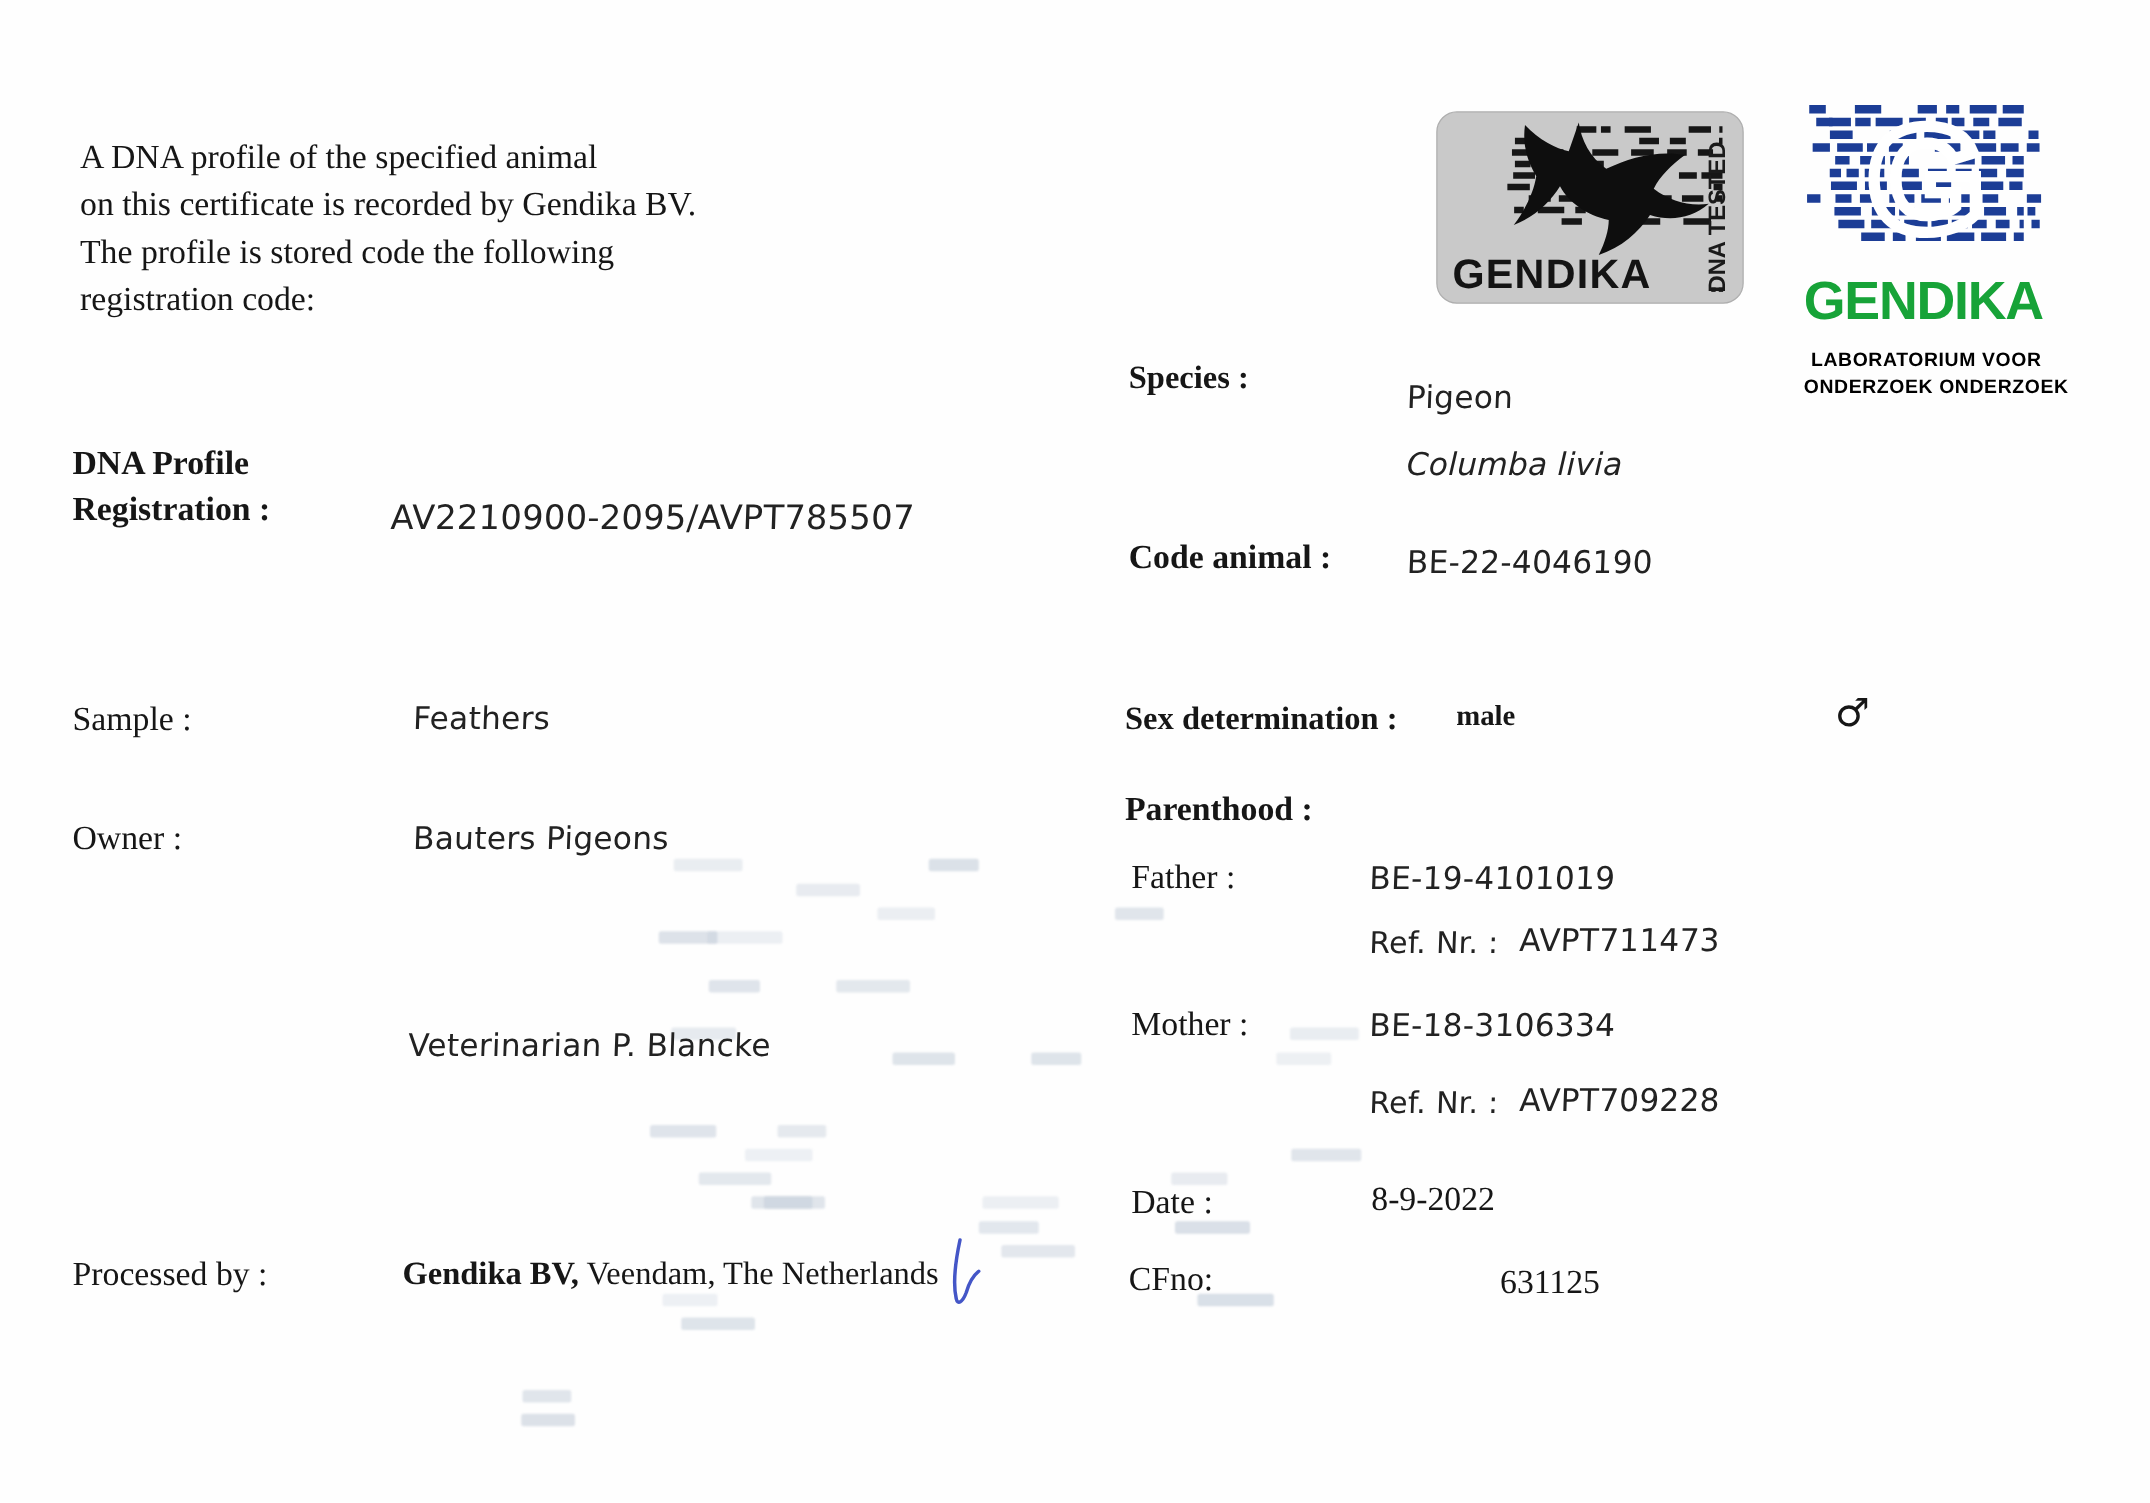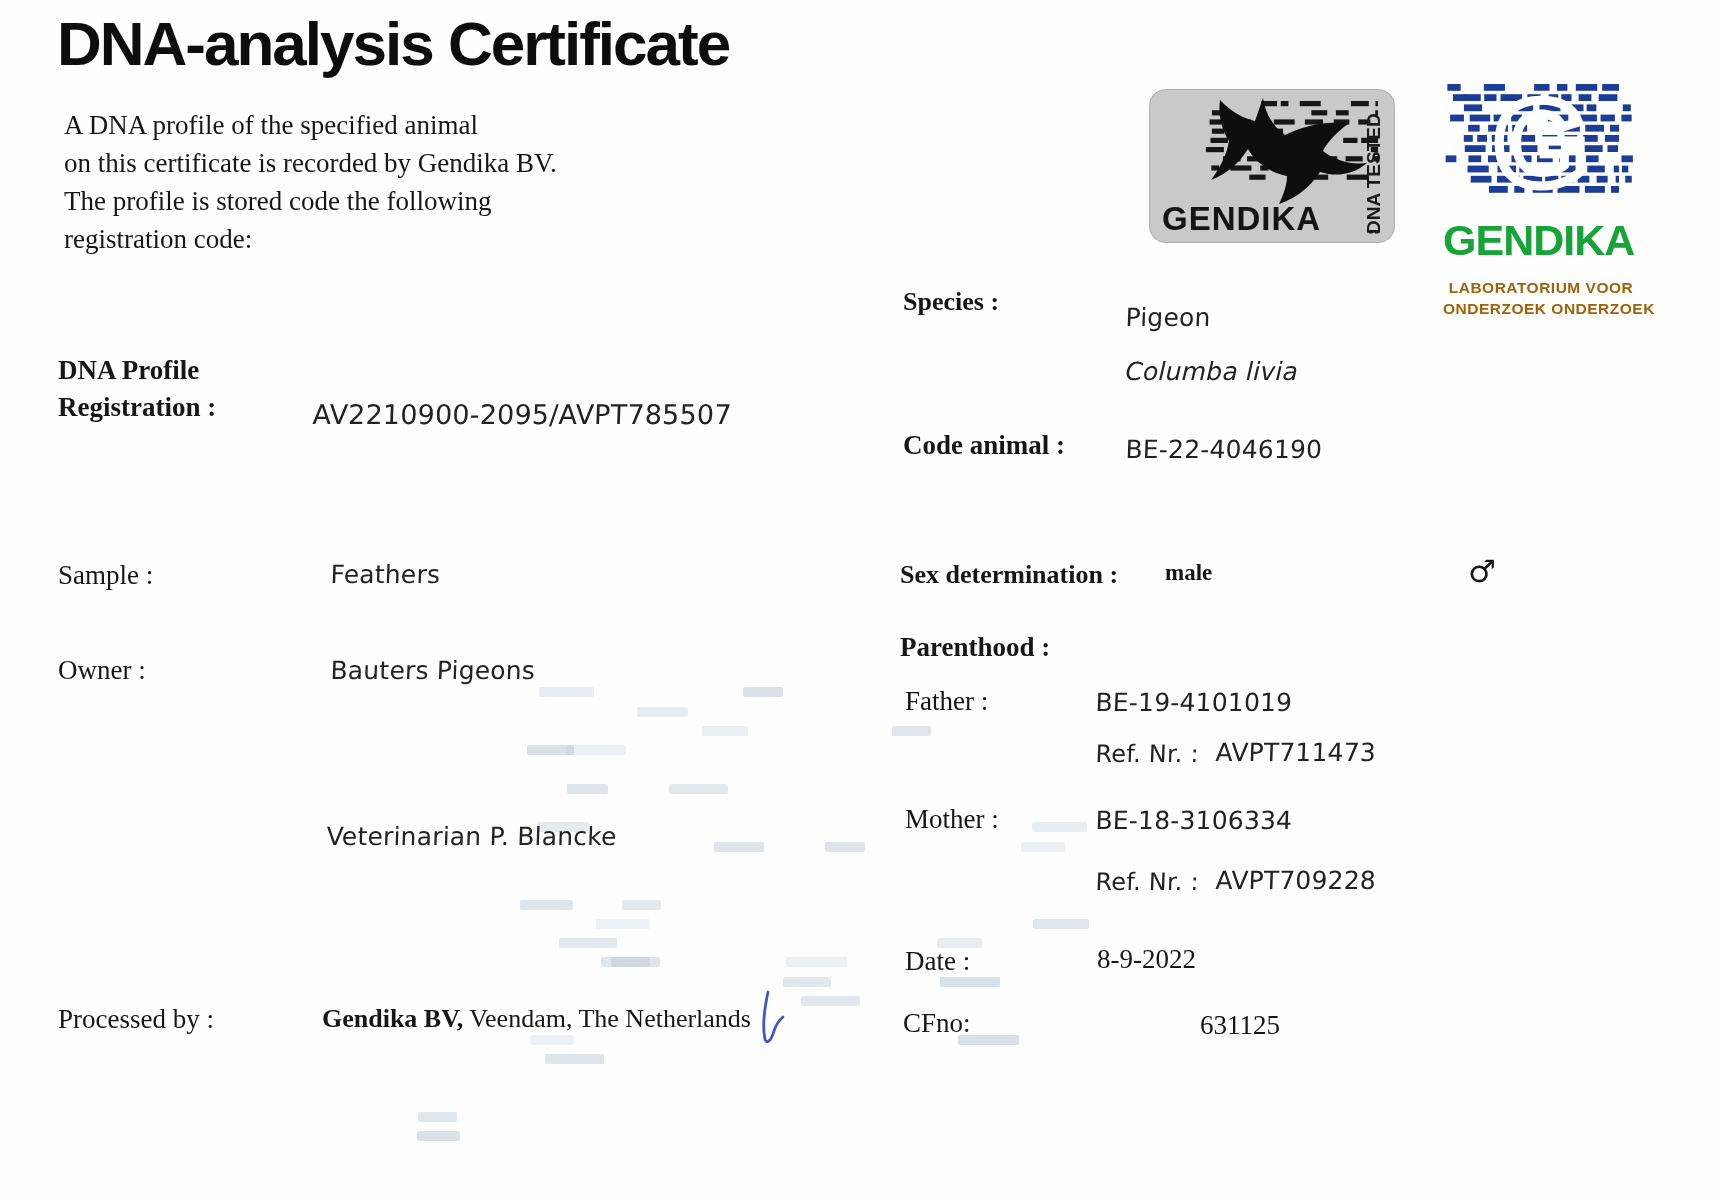--- a/index.html
+++ b/index.html
@@ -55,21 +55,20 @@
       <div style="position: absolute; left: 940px; top: 977px; width: 60px; height: 9.5px; background: rgba(183, 195, 210, 0.51); border-radius: 2px; filter: blur(0.7px);"></div>
       <div style="position: absolute; left: 783px; top: 977px; width: 48px; height: 9.5px; background: rgba(183, 195, 210, 0.39); border-radius: 2px; filter: blur(0.7px);"></div>
       <div style="position: absolute; left: 801px; top: 996px; width: 59px; height: 9.5px; background: rgba(183, 195, 210, 0.38); border-radius: 2px; filter: blur(0.7px);"></div>
       <div style="position: absolute; left: 958px; top: 1035px; width: 61px; height: 9.5px; background: rgba(183, 195, 210, 0.52); border-radius: 2px; filter: blur(0.7px);"></div>
       <div style="position: absolute; left: 530px; top: 1035px; width: 44px; height: 9.5px; background: rgba(183, 195, 210, 0.23); border-radius: 2px; filter: blur(0.7px);"></div>
       <div style="position: absolute; left: 545px; top: 1054px; width: 59px; height: 9.5px; background: rgba(183, 195, 210, 0.44); border-radius: 2px; filter: blur(0.7px);"></div>
       <div style="position: absolute; left: 418px; top: 1112px; width: 39px; height: 9.5px; background: rgba(183, 195, 210, 0.41); border-radius: 2px; filter: blur(0.7px);"></div>
       <div style="position: absolute; left: 417px; top: 1131px; width: 43px; height: 9.5px; background: rgba(183, 195, 210, 0.48); border-radius: 2px; filter: blur(0.7px);"></div>
     </div>
 
-  <div class="abs title" style="left:57px;top:8px">DNA-analysis Certificate</div>
 
   <div class="abs intro" style="left:64px;top:106px">
     <div>A DNA profile of the specified animal</div>
     <div>on this certificate is recorded by Gendika BV.</div>
     <div>The profile is stored code the following</div>
     <div>registration code:</div>
   </div>
 
   <div class="abs labB twoline" style="left:58px;top:352px;font-size:27px">
     <div>DNA Profile</div>
@@ -262,19 +261,19 @@
           <rect x="45.952882528305054" y="102.00000000000001" width="18.840432167053223" height="6.8" fill="#1c3d96"></rect>
           <rect x="71.27431845664978" y="102.00000000000001" width="10.13757610321045" height="6.8" fill="#1c3d96"></rect>
           <rect x="89.7202719449997" y="102.00000000000001" width="20.000859260559082" height="6.8" fill="#1c3d96"></rect>
           <rect x="114.49752604961395" y="102.00000000000001" width="21.960036277770996" height="6.8" fill="#1c3d96"></rect>
           <rect x="141.90180575847626" y="102.00000000000001" width="19.96756076812744" height="6.8" fill="#1c3d96"></rect>
           <rect x="168.03600108623505" y="102.00000000000001" width="7.963998913764954" height="6.8" fill="#1c3d96"></rect>
         </g>
       <text x="98" y="101" text-anchor="middle" font-family="Liberation Sans, sans-serif" font-weight="bold" font-size="120" fill="none" stroke="#ffffff" stroke-width="9">G</text>
     </svg>
     <div id="logo-brand" class="logo-brand" style="color: rgb(23, 163, 56);">GENDIKA</div>
-    <div id="logo-tagline" class="logo-tagline" style="color: #a16207;">
+    <div id="logo-tagline" class="logo-tagline" style="color: #000000;">
       <div>LABORATORIUM VOOR</div>
       <div>ONDERZOEK ONDERZOEK</div>
     </div>
   </div>
 
 </div>
 
 </body></html>

